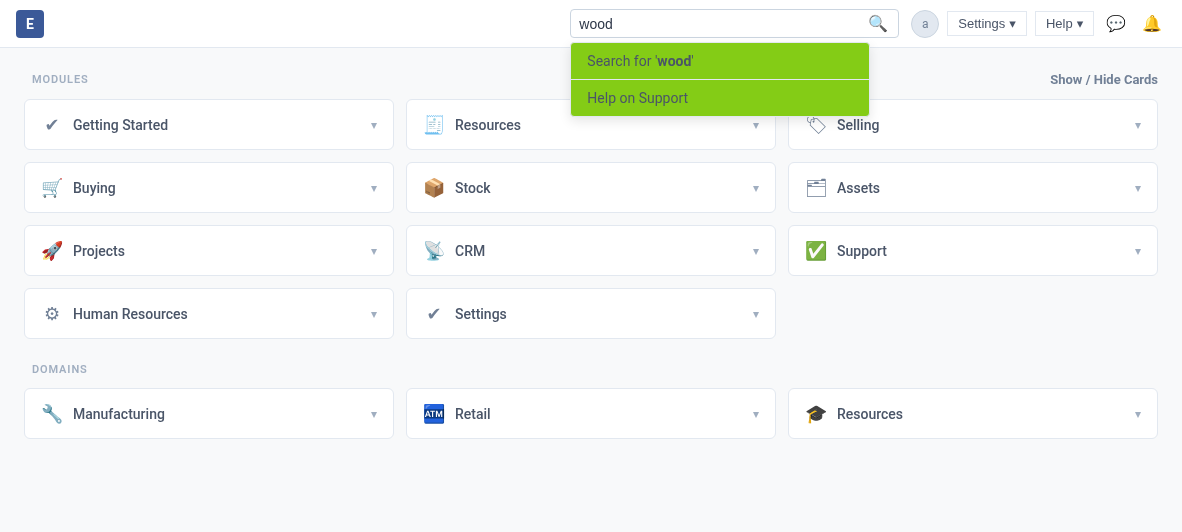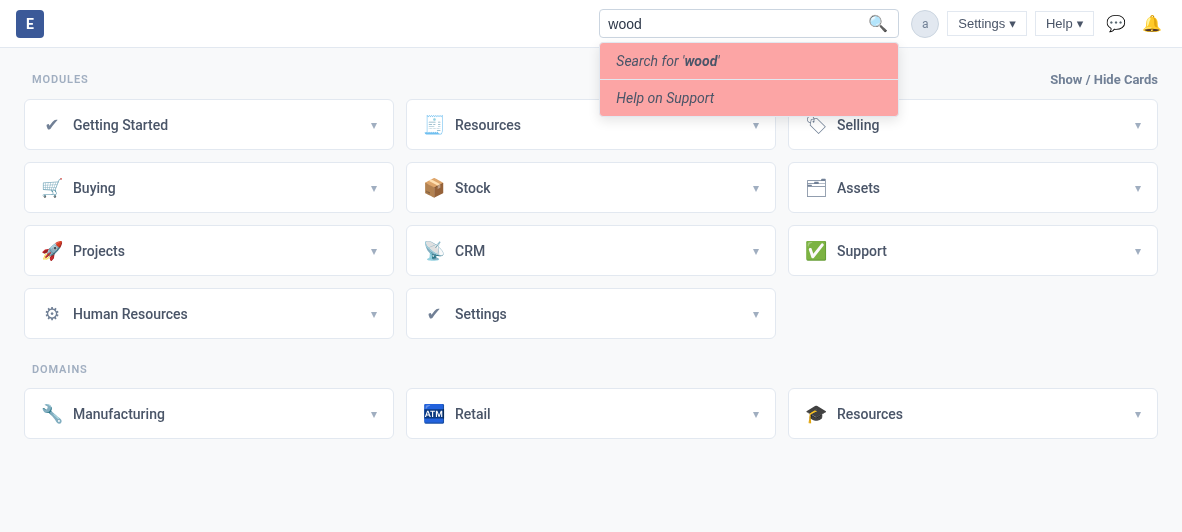--- a/index.html
+++ b/index.html
@@ -31,21 +31,21 @@
       justify-content: center;
       color: white;
       font-weight: bold;
       font-size: 14px;
       margin-right: 12px;
       flex-shrink: 0;
     }
     .header-spacer { flex: 1; }
     .search-container {
       position: relative;
-      width: 300px;
+      width: 329px;
     }
     .search-input-wrapper {
       display: flex;
       align-items: center;
       border: 1px solid #cbd5e0;
       border-radius: 4px;
       background: #fff;
       padding: 4px 8px;
     }
     .search-input {
@@ -63,26 +63,25 @@
       font-size: 16px;
       padding: 0 2px;
     }
 
     
     .search-dropdown {
       position: absolute;
       top: calc(100% + 4px);
       left: 0;
       width: 300px;
-      background: #fca5a5;
+      background: #84cc16;
       border: 1px solid #e2e8f0;
       border-radius: 4px;
       box-shadow: 0 4px 12px rgba(0,0,0,0.1);
       z-index: 200;
-      font-style: italic;
     }
     .dropdown-item {
       padding: 10px 16px;
       cursor: pointer;
       font-size: 14px;
       color: #4a5568;
     }
     .dropdown-item .bold {
       font-weight: bold;
     }

